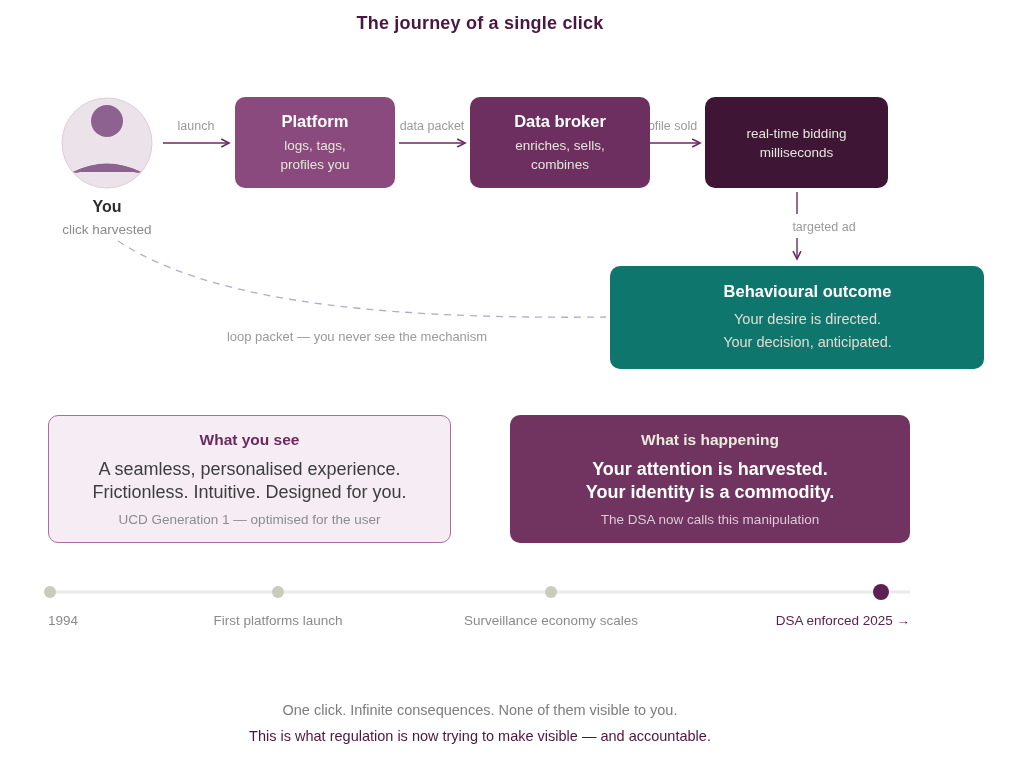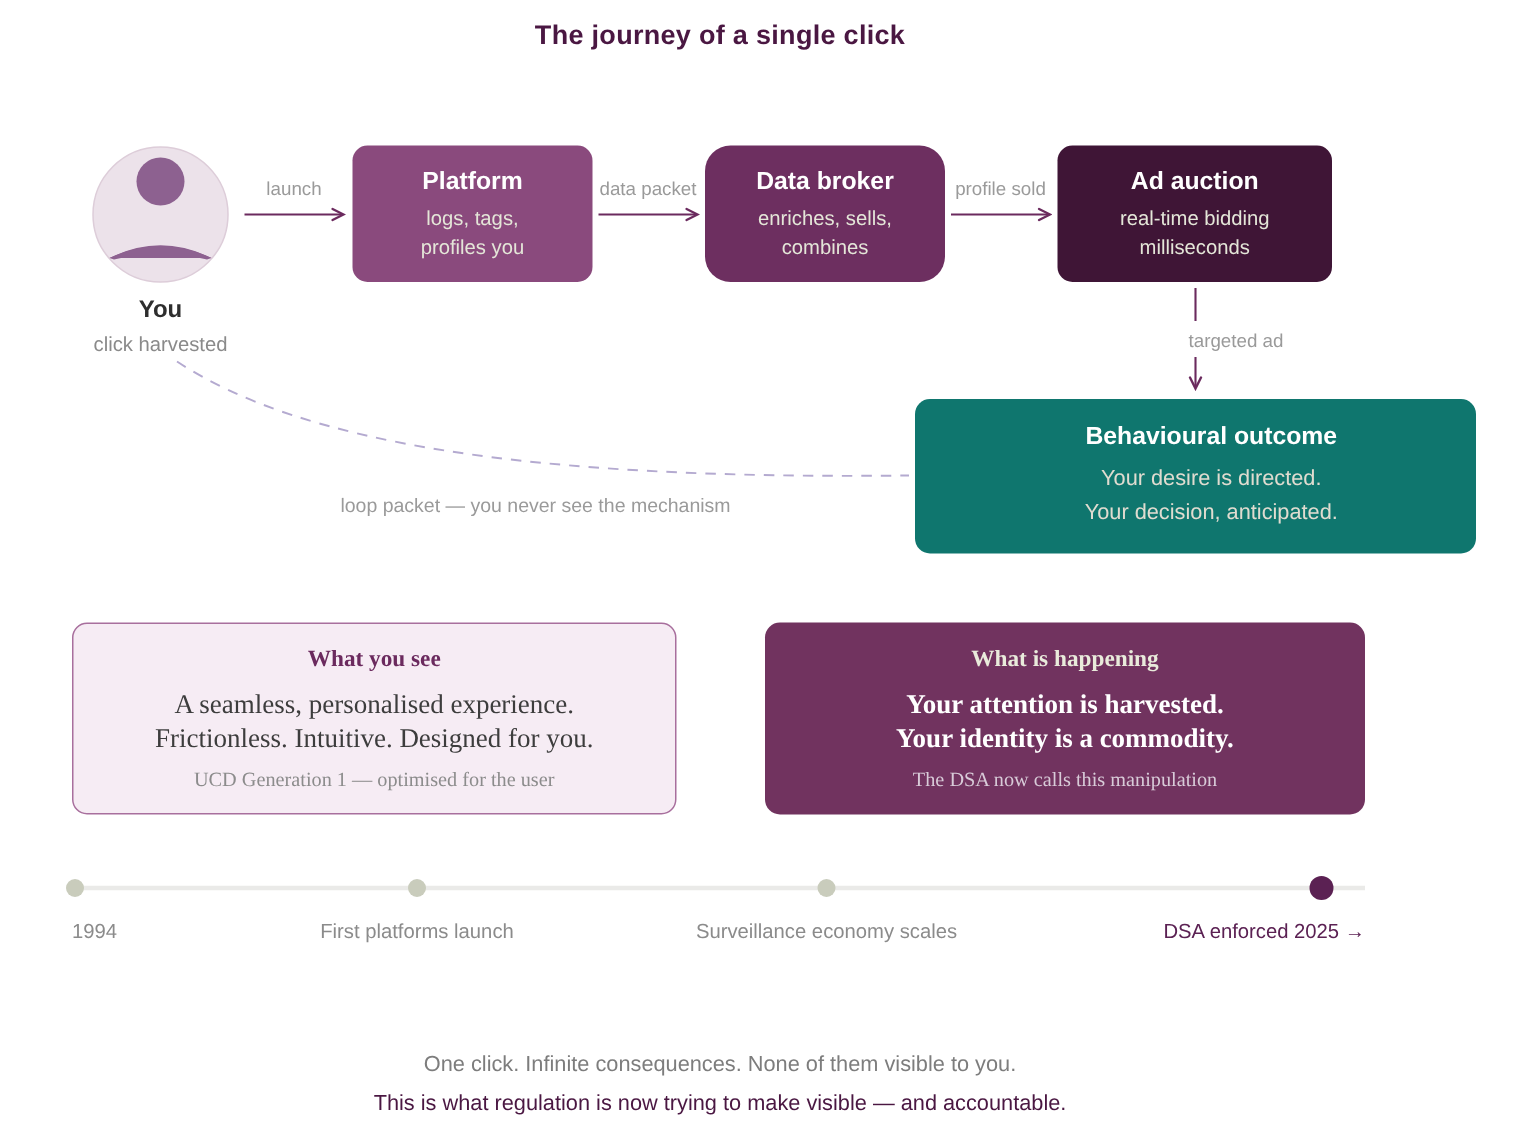--- a/index.html
+++ b/index.html
@@ -36,21 +36,21 @@
 
   .node {
     display: flex; flex-direction: column; justify-content: center;
     border-radius: 10px; color: #ffffff; text-align: center;
     padding: 6px 8px;
   }
   .node-title { font-size: 16.5px; font-weight: 700; margin-bottom: 5px; }
   .node-line { font-size: 13.5px; line-height: 19px; color: #e4e6d8; }
 
   .node-platform { left: 235px; top: 97px; width: 160px; height: 91px; }
-  .node-broker   { left: 470px; top: 97px; width: 160px; height: 91px; border-radius: 17px; }
+  .node-broker   { left: 470px; top: 97px; width: 180px; height: 91px; }
   .node-auction  { left: 705px; top: 97px; width: 183px; height: 91px; }
 
   .targeted-ad-label {
     left: 764px; top: 220px; width: 120px; text-align: center;
     font-size: 12.5px; color: #9a9a9a;
   }
 
   .node-outcome {
     left: 610px; top: 266px; width: 374px; height: 103px;
     border-radius: 10px;
@@ -58,21 +58,21 @@
   .node-outcome .node-title { font-size: 16.5px; margin-bottom: 7px; }
   .node-outcome .node-line { font-size: 14.5px; line-height: 23px; color: #e0dcd0; }
 
   .loop-label {
     left: 207px; top: 329px; width: 300px; text-align: center;
     font-size: 13px; color: #9a9a9a;
   }
 
   .panel {
     display: flex; flex-direction: column; justify-content: center;
-    border-radius: 10px; text-align: center; padding: 10px 27px; font-family: Liberation Serif, serif;
+    border-radius: 10px; text-align: center; padding: 10px 27px;
   }
   .panel-light {
     left: 48px; top: 415px; width: 403px; height: 128px;
     background: #f6ecf4; border: 1px solid #a86f9d;
   }
   .panel-dark {
     left: 510px; top: 415px; width: 400px; height: 128px;
   }
   .panel-title { font-size: 15.5px; font-weight: 600; margin-bottom: 9px; }
   .panel-light .panel-title { color: #6b2a5e; }
@@ -149,21 +149,20 @@
     <div class="node-title">Platform</div>
     <div class="node-line">logs, tags,</div>
     <div class="node-line">profiles you</div>
   </div>
   <div class="abs node node-broker" style="background: rgb(109, 47, 96);">
     <div class="node-title">Data broker</div>
     <div class="node-line">enriches, sells,</div>
     <div class="node-line">combines</div>
   </div>
   <div class="abs node node-auction" style="background: rgb(63, 21, 54);">
-    <div class="node-title">Ad auction</div>
     <div class="node-line">real-time bidding</div>
     <div class="node-line">milliseconds</div>
   </div>
 
   <div class="abs targeted-ad-label">targeted ad</div>
 
   <div class="abs node node-outcome" style="background: #0f766e; padding-left: 29px;">
     <div class="node-title">Behavioural outcome</div>
     <div class="node-line">Your desire is directed.</div>
     <div class="node-line">Your decision, anticipated.</div>

